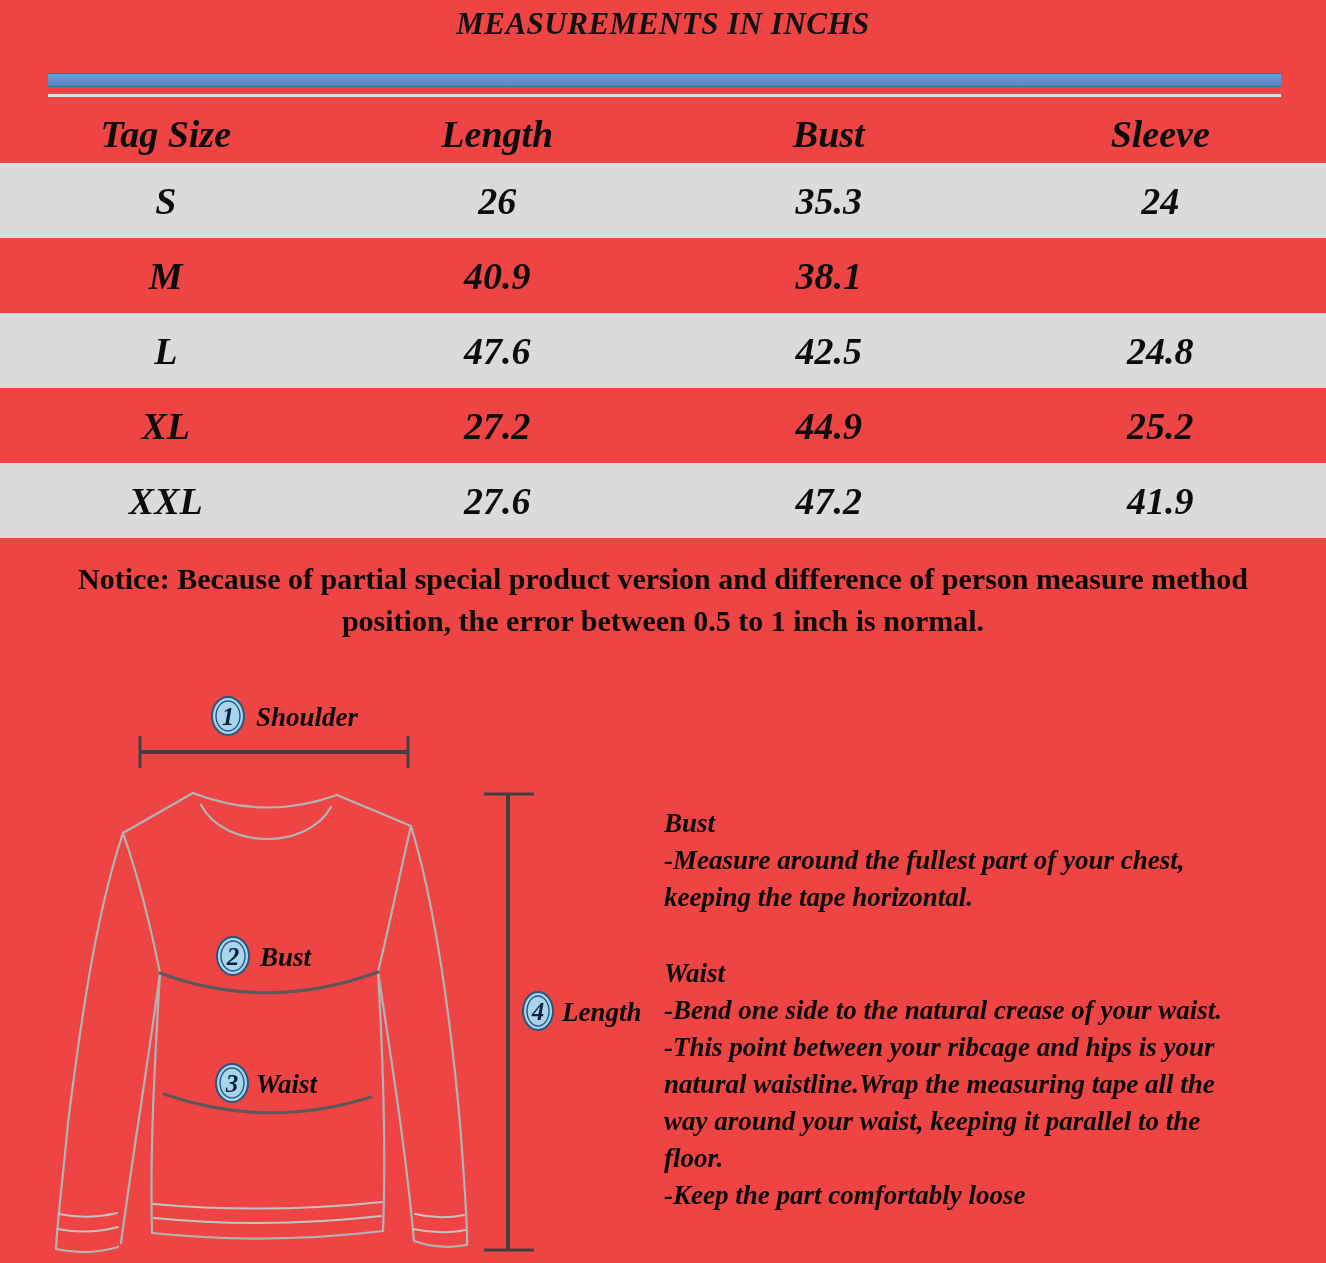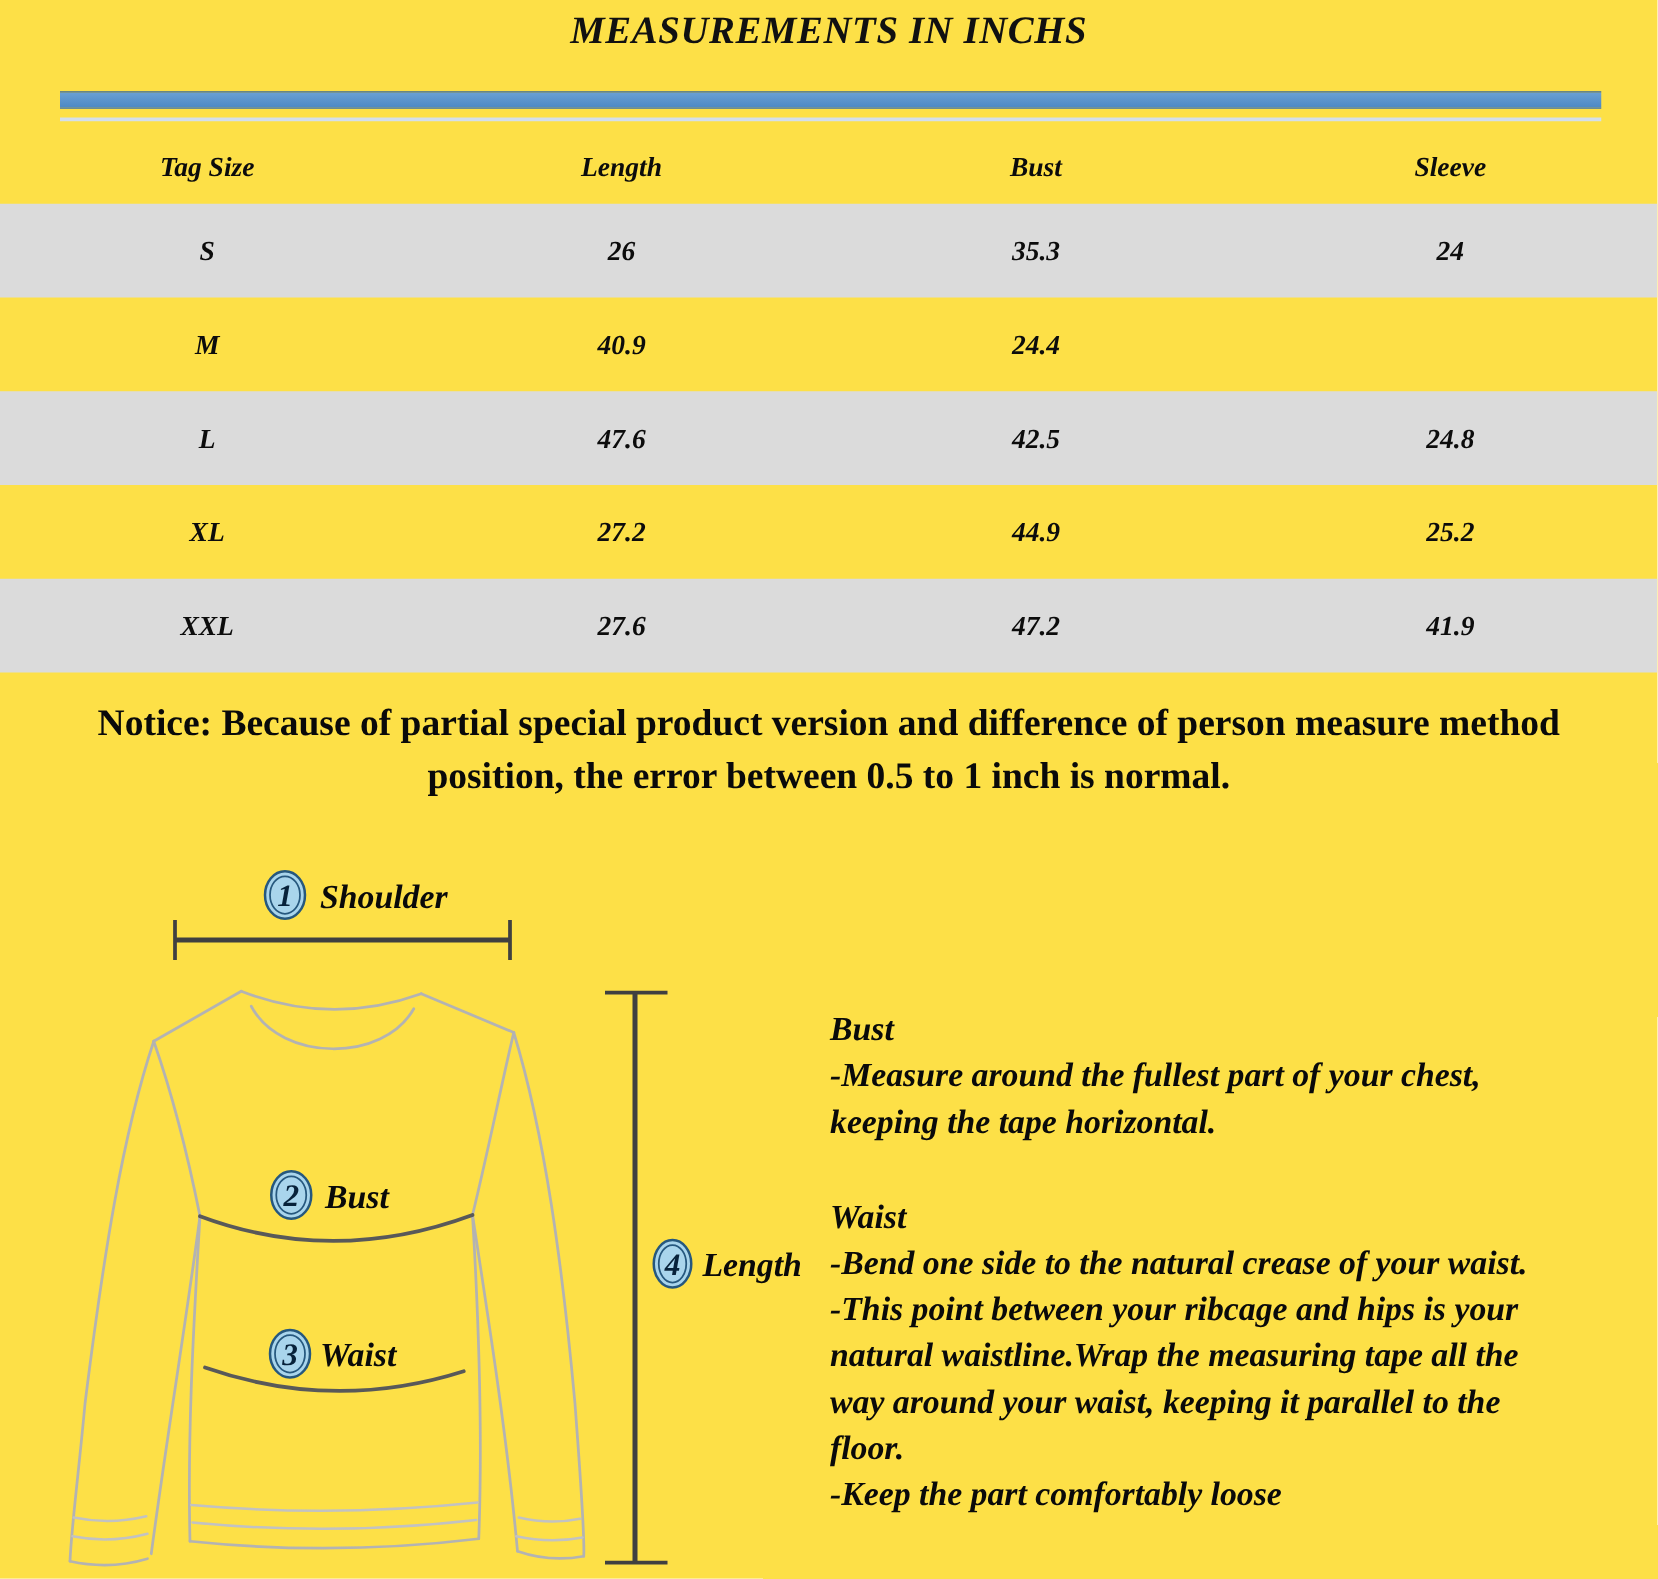--- a/index.html
+++ b/index.html
@@ -1,19 +1,19 @@
 <!DOCTYPE html>
 <html><head>
 <meta charset="utf-8">
 <style>
   html,body{margin:0;padding:0;background:#ffffff;}
   .page{
     position:relative;
     width:1326px;height:1263px;
-    background:#fde047;
+    background:#ef4444;
     font-family:"Liberation Serif","DejaVu Serif",serif;
     color:#0a0a0a;
     overflow:hidden;
   }
   .title{
     position:absolute;top:6px;left:0;width:100%;
     text-align:center;
     font-size:31px;font-weight:bold;font-style:italic;
     letter-spacing:0.5px;
     color:#111;
@@ -34,21 +34,21 @@
   }
   .tbody{position:absolute;top:163px;left:0;width:100%;}
   .trow{
     width:100%;height:75px;
     display:flex;align-items:center;
   }
   .trow.shaded{background:#dbdbdb;}
   .tcell{
     flex:0 0 25%;
     text-align:center;
-    font-size:22px;font-weight:bold;font-style:italic;
+    font-size:38px;font-weight:bold;font-style:italic;
     color:#0c0c0c;
   }
   .notice{
     position:absolute;top:558px;left:0;width:100%;
     text-align:center;
     font-size:30px;font-weight:bold;
     line-height:42px;
     color:#0a0a0a;
     white-space:nowrap;
   }
@@ -87,21 +87,21 @@
   <div class="tbody">
     <div class="trow shaded">
       <div class="tcell">S</div>
       <div class="tcell">26</div>
       <div class="tcell">35.3</div>
       <div class="tcell">24</div>
     </div>
     <div class="trow">
       <div class="tcell">M</div>
       <div class="tcell">40.9</div>
-      <div class="tcell">24.4</div>
+      <div class="tcell">38.1</div>
     </div>
     <div class="trow shaded">
       <div class="tcell">L</div>
       <div class="tcell">47.6</div>
       <div class="tcell">42.5</div>
       <div class="tcell">24.8</div>
     </div>
     <div class="trow">
       <div class="tcell">XL</div>
       <div class="tcell">27.2</div>

